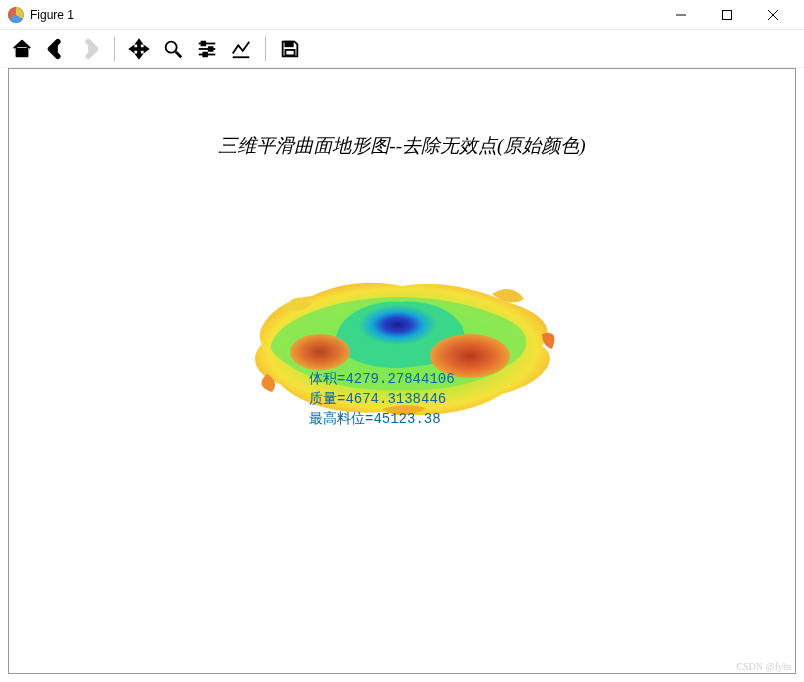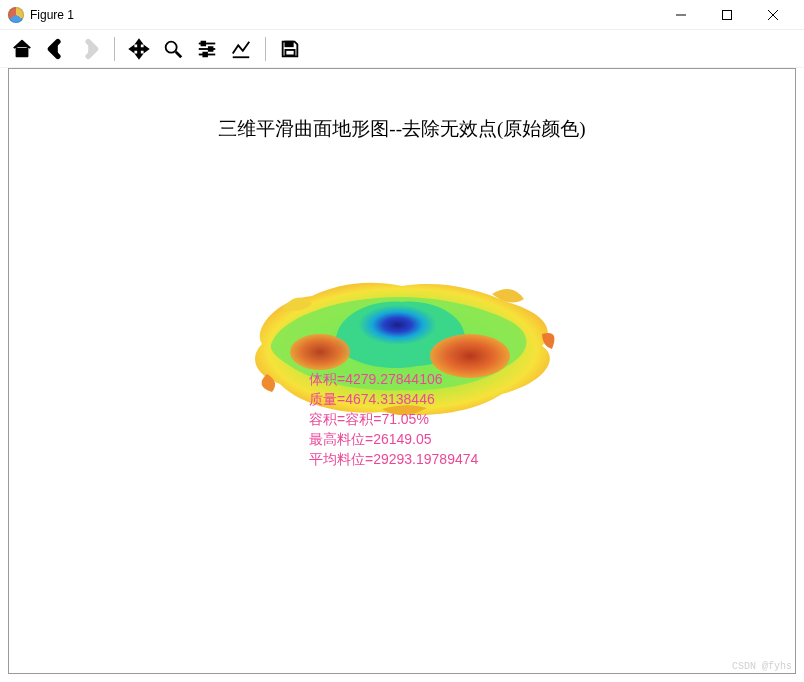--- a/index.html
+++ b/index.html
@@ -64,48 +64,49 @@
   }
   .canvas {
     position: absolute;
     left: 8px; right: 8px; top: 68px; bottom: 8px;
     border: 1px solid #999;
     background: #fff;
   }
   .chart-title {
     position: absolute;
     left: 0; right: 0;
-    top: 47px;
+    top: 64px;
     text-align: center;
     font-family: "FangSong", "STFangsong", "KaiTi", "SimSun", serif;
+    font-style: italic;
     font-size: 19px;
     color: #000;
   }
   .surface-wrap {
     position: absolute;
     left: 50%; top: 205px;
     transform: translateX(-50%);
     width: 320px; height: 150px;
   }
   .stats {
     position: absolute;
     left: 300px;
     top: 300px;
-    font-family: Liberation Sans, sans-serif;
+    font-family: Liberation Mono, monospace;
     font-size: 14px;
     line-height: 20px;
-    color: #ec4899;
+    color: #0369a1;
     white-space: nowrap;
   }
   .watermark {
     position: absolute;
     right: 12px; bottom: 10px;
     font-size: 10px;
     color: #d0d0d0;
-    font-family: Liberation Mono, monospace;
+    font-family: Liberation Serif, serif;
   }
 </style>
 </head>
 <body>
 
 <div class="titlebar">
   <div class="app-icon"></div>
   <div class="title">Figure 1</div>
   <div class="spacer"></div>
   <div class="win-btns">
@@ -217,20 +218,18 @@
       <path d="M250,20 Q270,8 282,25 Q268,34 250,20 Z" fill="#f2c23a"></path>
       <path d="M300,60 Q318,55 310,75 Q300,72 300,60 Z" fill="#ec7a2e"></path>
       <path d="M25,100 Q12,112 30,118 Q38,108 25,100 Z" fill="#ef8a2e"></path>
       <path d="M140,135 Q160,148 185,134 Q165,128 140,135 Z" fill="#efae2e"></path>
     </svg>
   </div>
 
   <div class="stats">
     <div><span>体积</span>=<span>4279.27844106</span></div>
     <div><span>质量</span>=<span>4674.3138446</span></div>
-    <div><span>容积</span>=<span>容积=</span><span>71.05%</span></div>
-    <div><span>最高料位</span>=<span>26149.05</span></div>
-    <div><span>平均料位</span>=<span>29293.19789474</span></div>
+    <div><span>最高料位</span>=<span>45123.38</span></div>
   </div>
 
 </div>
 
 <div class="watermark">CSDN @fyhs</div>
 
 </body></html>

